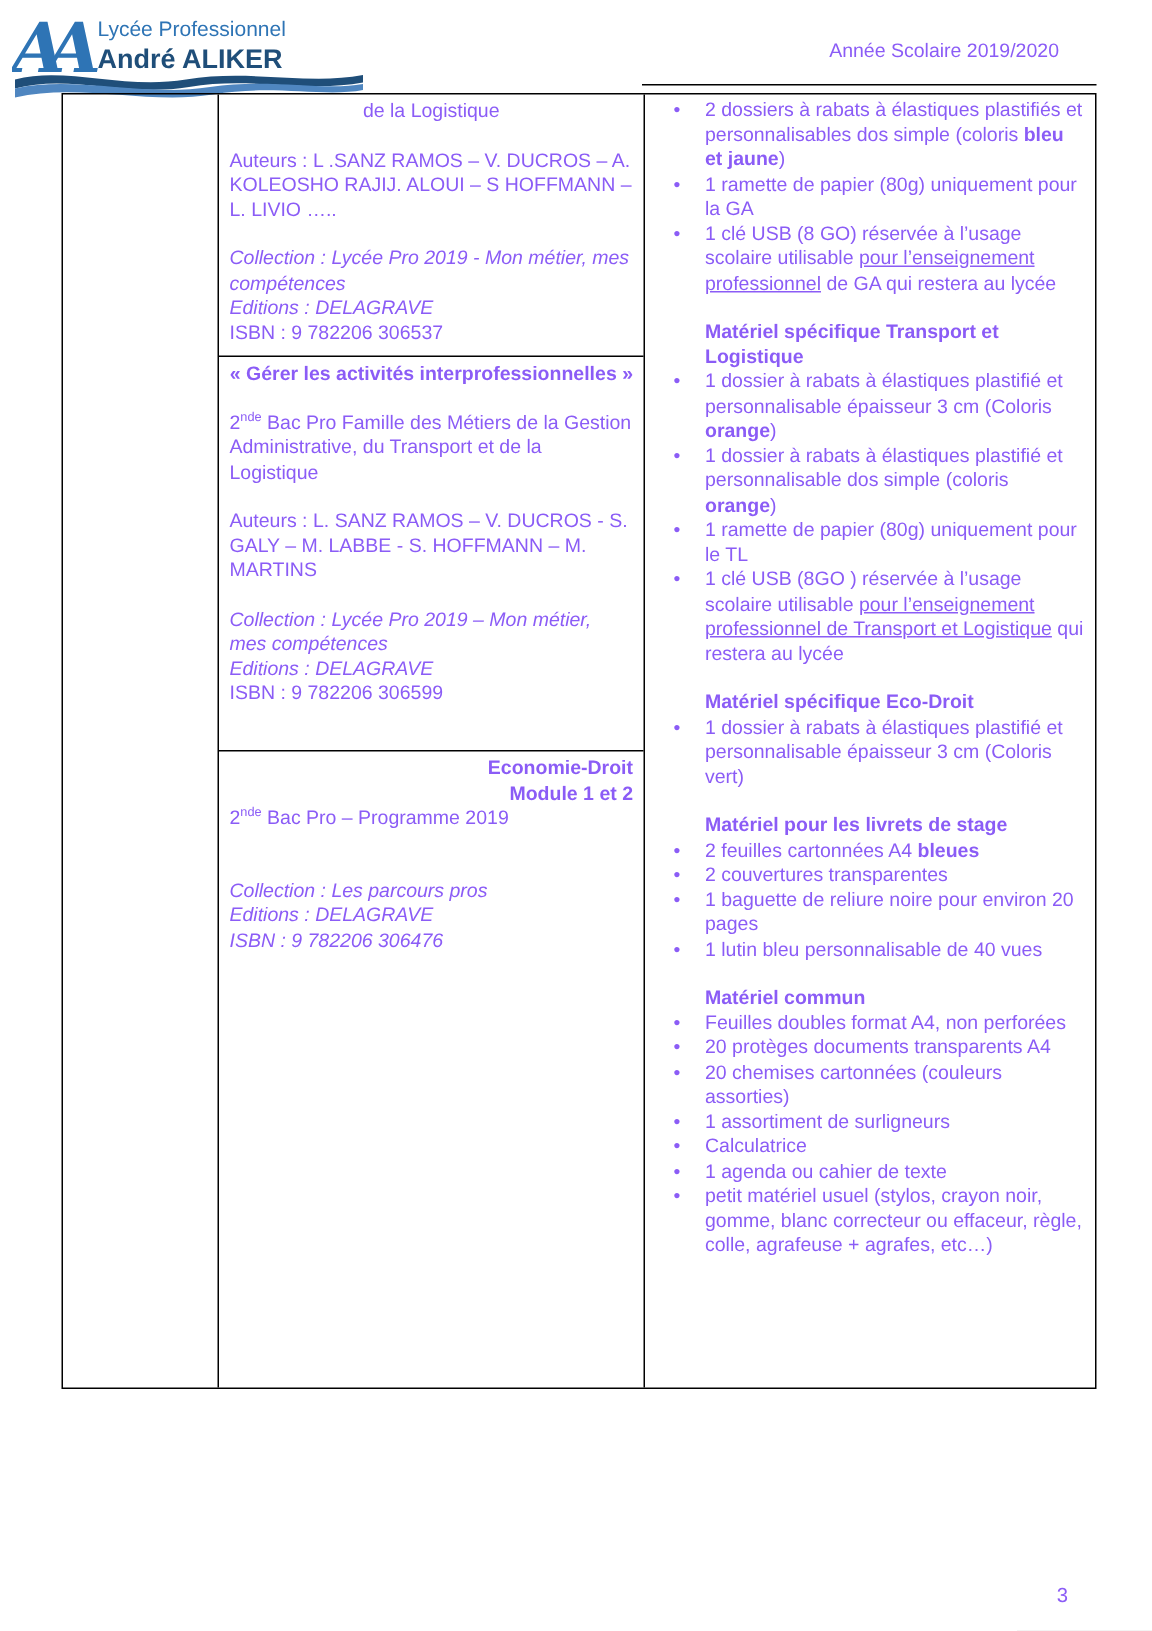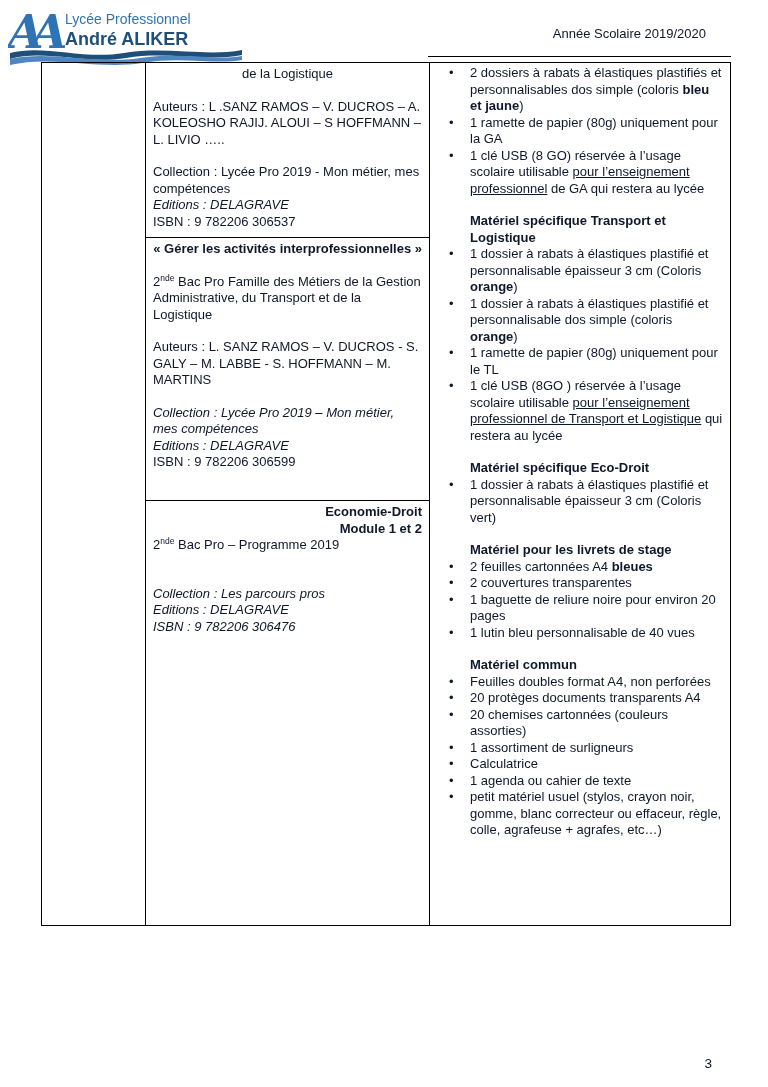--- a/index.html
+++ b/index.html
@@ -1,19 +1,19 @@
 <!DOCTYPE html>
 <html><head>
 <meta charset="utf-8">
 <style>
   * { margin:0; padding:0; box-sizing:border-box; }
   html,body { background:#e9e9e9; }
   .page {
     position:relative; width:768px; height:1087px; margin:0 auto;
-    background:#ffffff; color:#0f172a;
+    background:#ffffff; color:#8b5cf6;
     font-family:"Liberation Sans", sans-serif; font-size:13px;
     overflow:hidden;
   }
   .logo { position:absolute; left:8px; top:4px; width:240px; height:66px; }
   .logo svg text { font-family:"Liberation Sans", sans-serif; }
   .logo .mono { font-family:"DejaVu Serif", serif; font-style:italic; font-weight:bold; font-size:46px; letter-spacing:-12px; }
   .logo .l1 { font-size:14px; }
   .logo .l2 { font-size:18px; font-weight:bold; }
   .year { position:absolute; top:26px; right:62px; font-size:13px; }
   .header-rule { position:absolute; left:428px; top:56px; width:303px; border-top:1.4px solid #000; }
@@ -58,21 +58,21 @@
   <div class="header-rule"></div>
 
   <div class="doc-table">
     <div class="col-blank"></div>
     <div class="col-books">
       <div class="book-cell c1" id="bookCell0">
           <div class="blk center"><span>de la Logistique</span></div>
           <div class="spacer"></div>
           <div class="blk para"><span>Auteurs : L .SANZ RAMOS – V. DUCROS – A. KOLEOSHO RAJIJ. ALOUI – S HOFFMANN – L. LIVIO …..</span></div>
           <div class="spacer"></div>
-          <div class="blk para"><span style=" text-align: right;">Collection : Lycée Pro 2019 - Mon métier, mes compétences</span></div>
+          <div class="blk para"><span style="font-style: italic; text-align: right;">Collection : Lycée Pro 2019 - Mon métier, mes compétences</span></div>
           <div class="blk para"><span style="font-style: italic;">Editions : DELAGRAVE</span></div>
           <div class="blk para"><span style="">ISBN : 9 782206 306537</span></div>
         </div>
       <div class="book-cell c2" id="bookCell1">
           <div class="blk bold-center"><span>« Gérer les activités interprofessionnelles »</span></div>
           <div class="spacer"></div>
           <div class="blk para"><span>2</span><sup>nde</sup><span> Bac Pro Famille des Métiers de la Gestion Administrative, du Transport et de la Logistique</span></div>
           <div class="spacer"></div>
           <div class="blk para"><span>Auteurs : L. SANZ RAMOS – V. DUCROS - S. GALY – M. LABBE -  S. HOFFMANN – M. MARTINS</span></div>
           <div class="spacer"></div>

